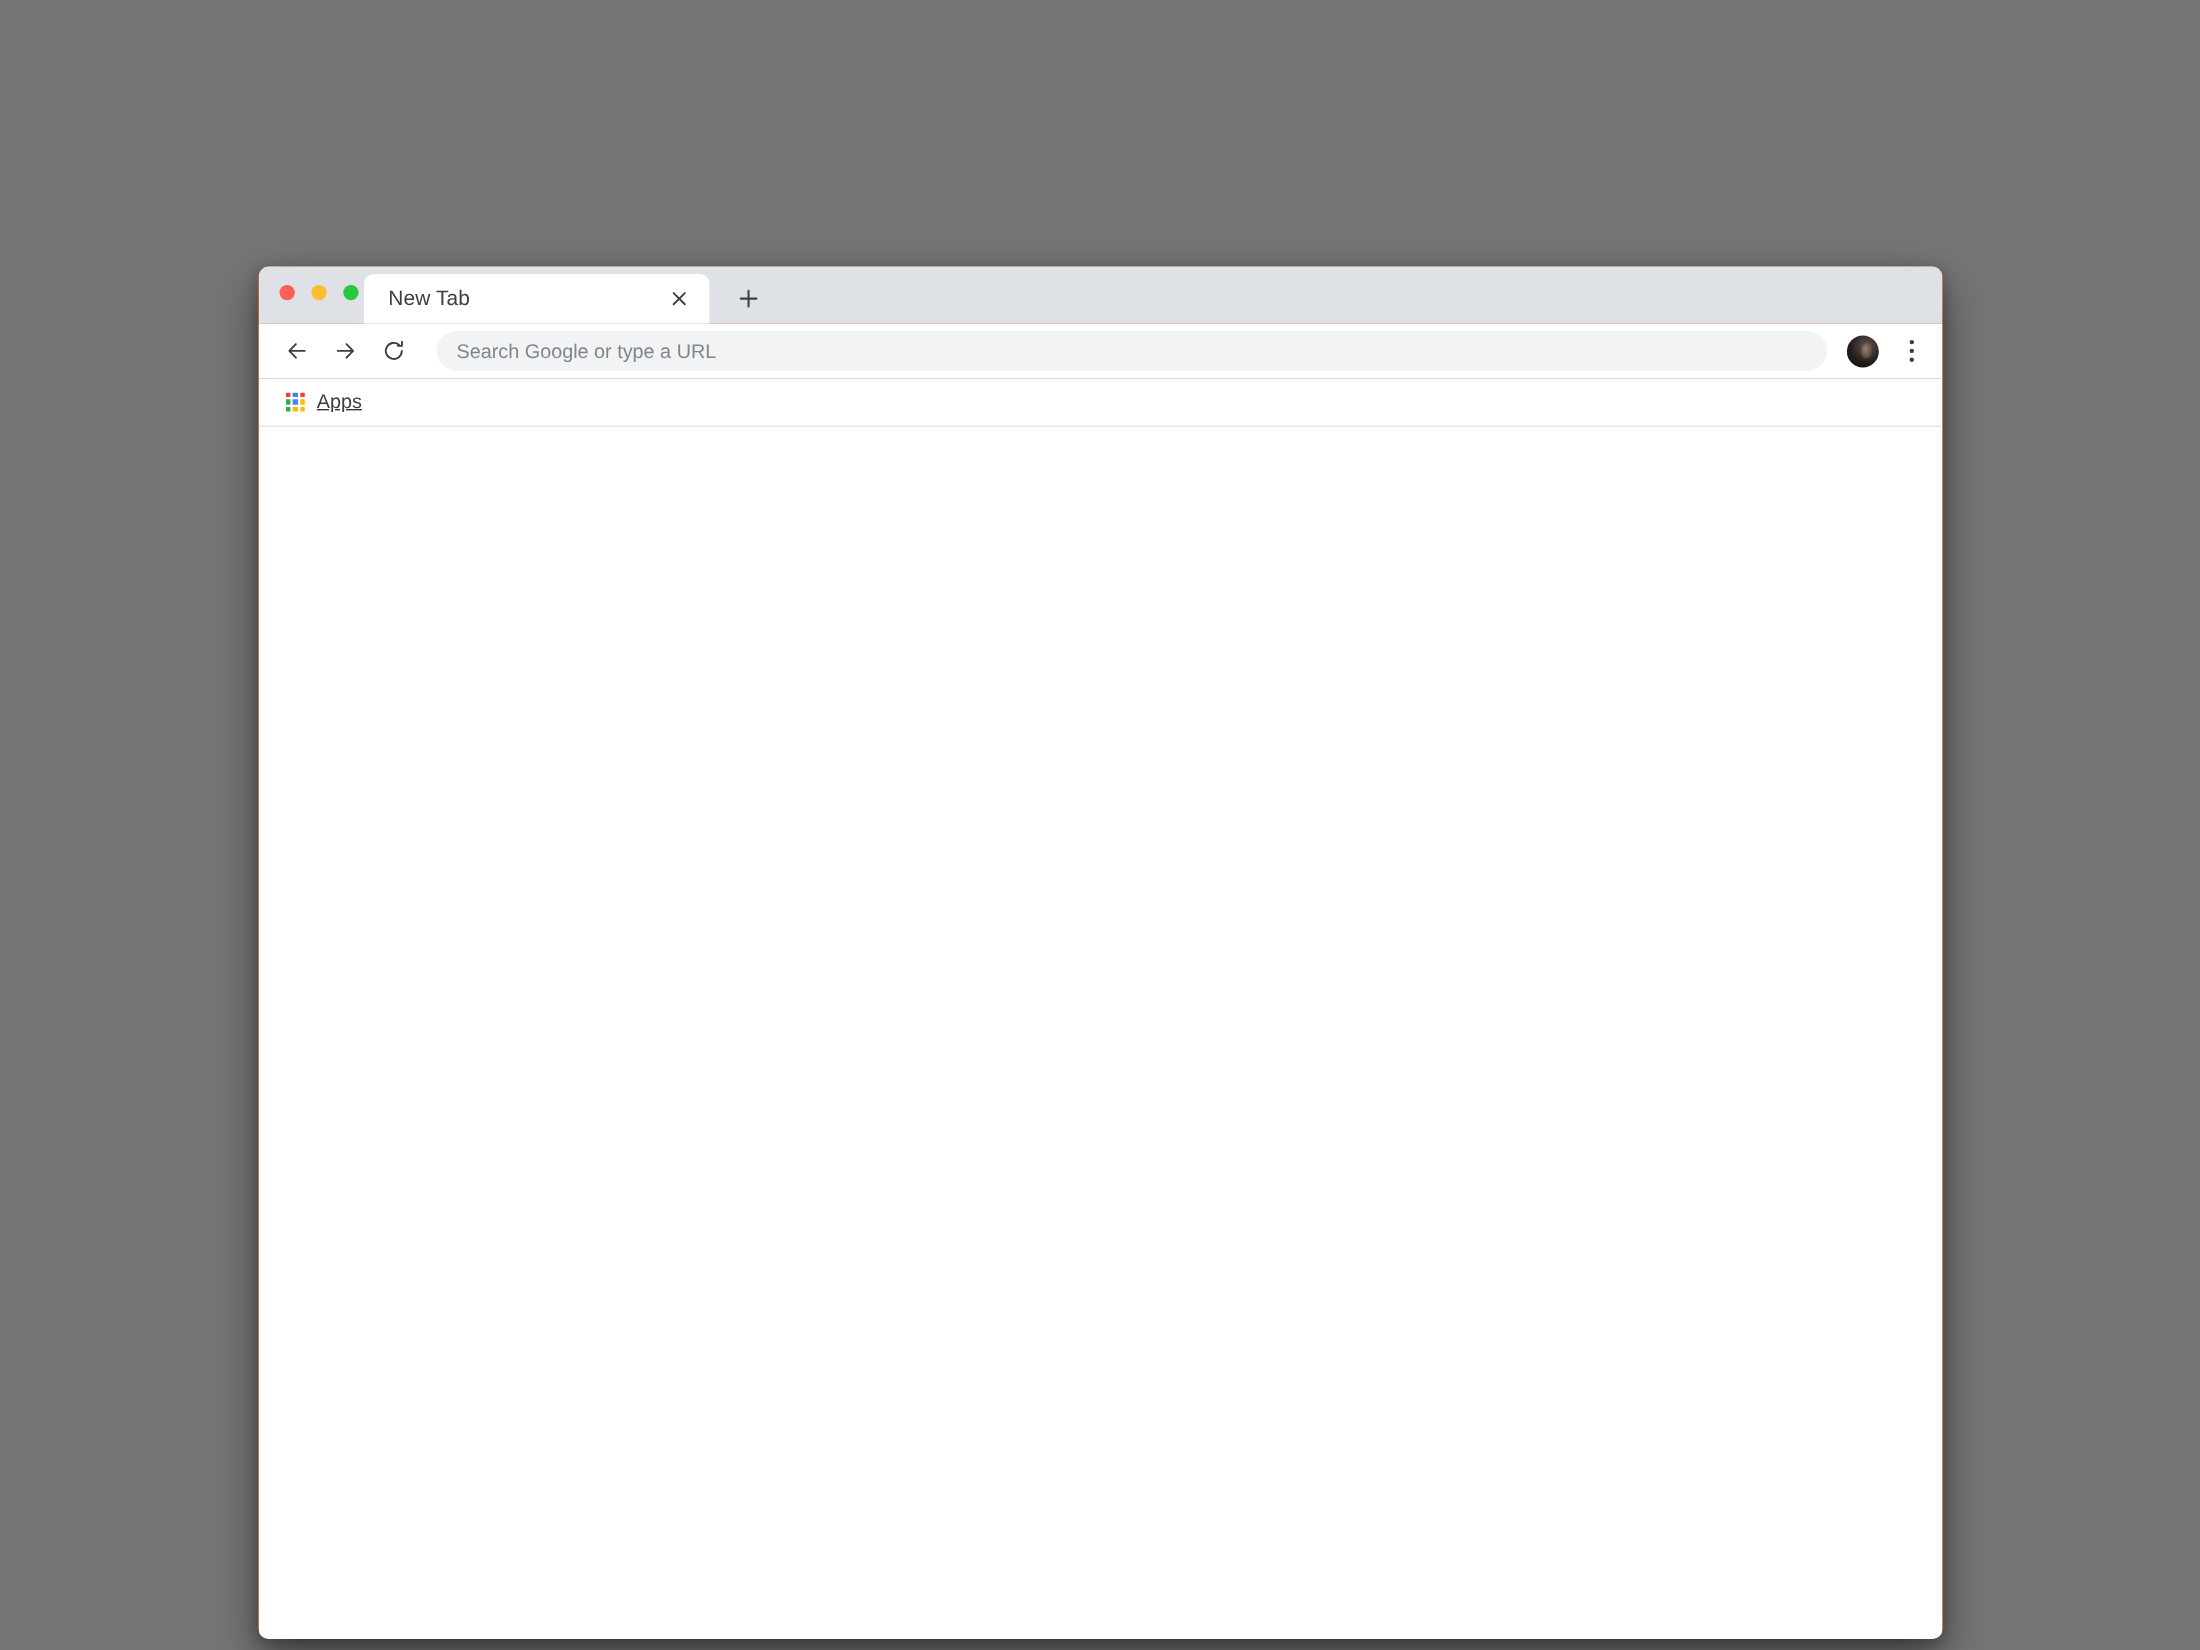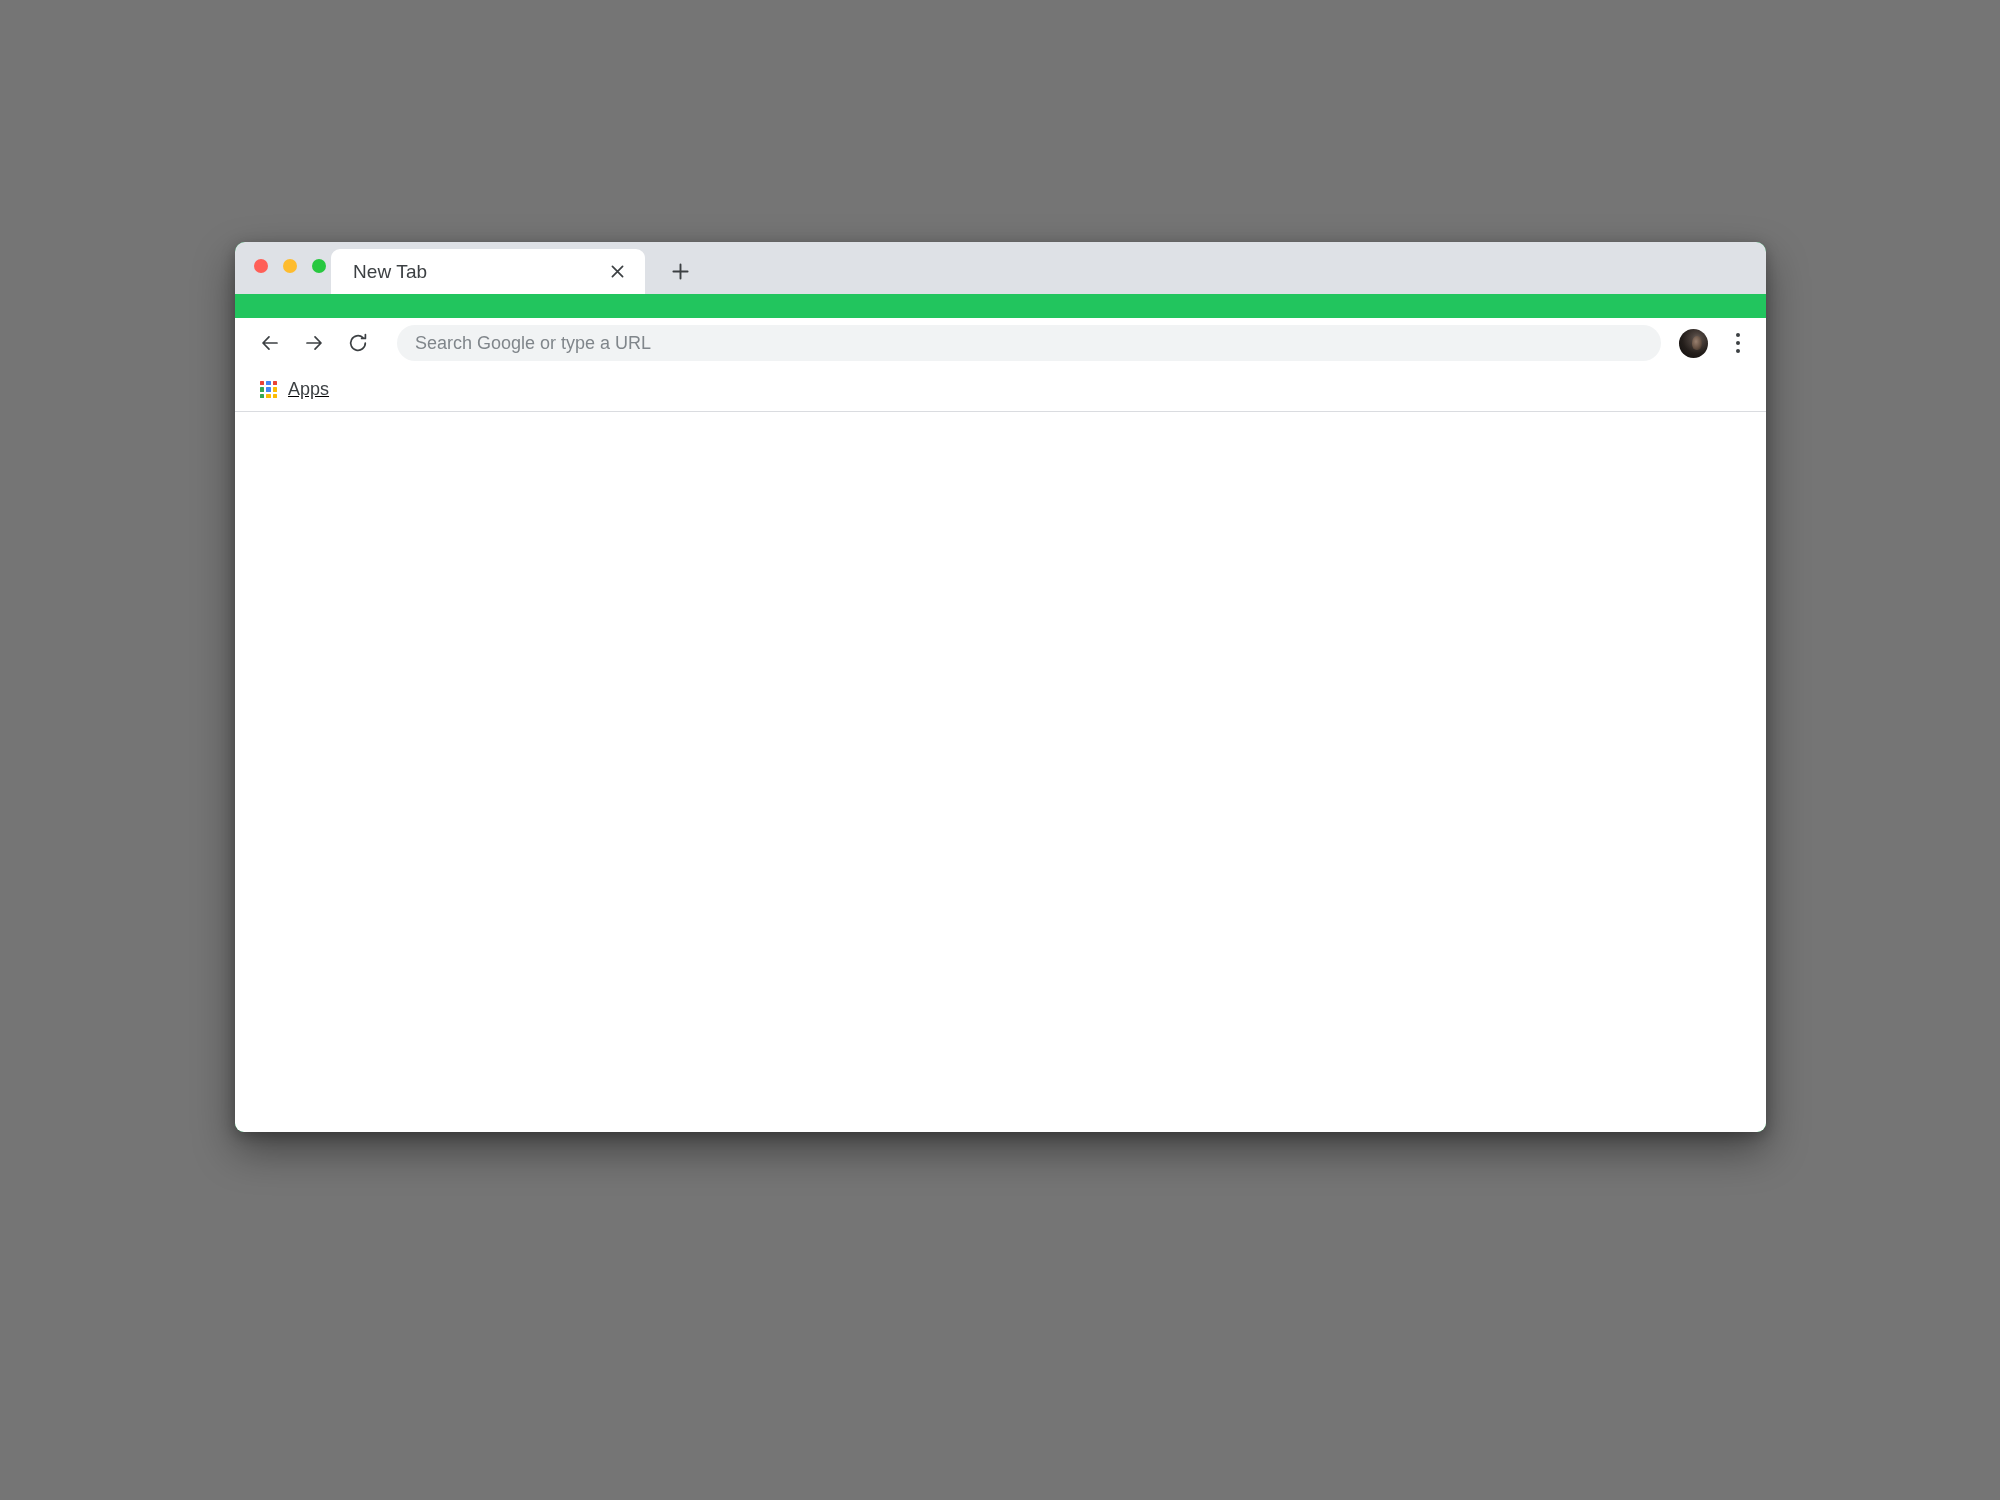--- a/index.html
+++ b/index.html
@@ -7,23 +7,23 @@
     width:2000px; height:1500px;
     background:#757575;
     font-family:"Liberation Sans", sans-serif;
     overflow:hidden;
   }
 
   
   #browser-window{
     position:absolute;
     left:235px; top:242px;
-    width:1531px; height:890px;
+    width:1531px; height:1248px;
     border-radius:10px 10px 9px 9px;
-    background:#22c55e;
+    background:#c2410c;
     box-shadow:0 18px 42px rgba(0,0,0,.42), 0 4px 14px rgba(0,0,0,.26);
     overflow:hidden;
     display:flex; flex-direction:column;
   }
 
   
   #tab-strip{
     position:relative;
     height:52px;
     background:#dee1e6;
@@ -67,21 +67,20 @@
     display:flex; align-items:center; justify-content:center;
     border-radius:50%;
   }
 
   
   #toolbar{
     flex:0 0 50px;
     background:#ffffff;
     display:flex; align-items:center;
     padding:0 12px 0 16px;
-    margin-top:24px;
   }
   .nav-btn{
     width:38px; height:38px; margin-right:6px;
     display:flex; align-items:center; justify-content:center;
     border-radius:50%;
   }
   #address-bar{
     flex:1;
     height:36px;
     margin:0 18px 0 14px;

